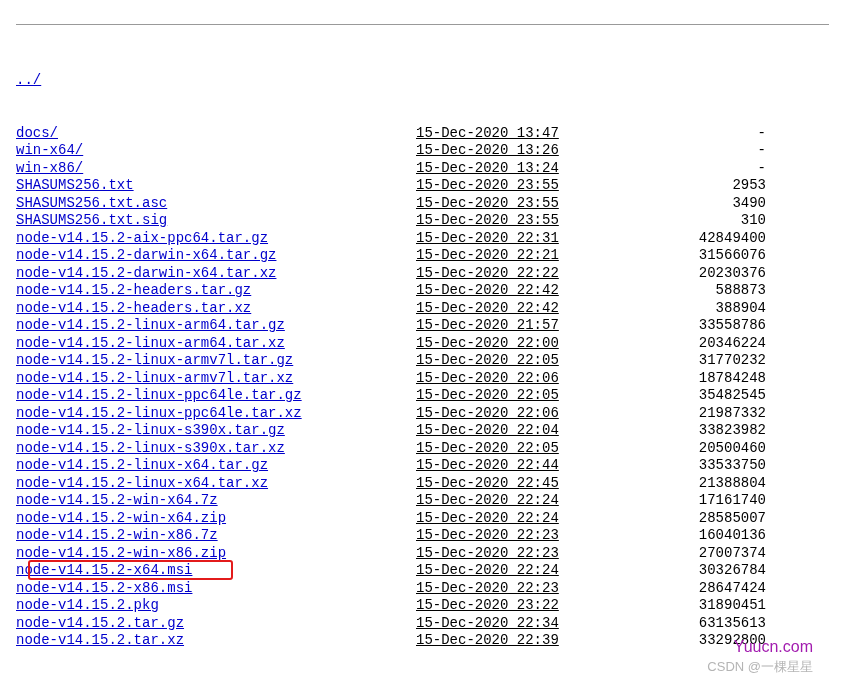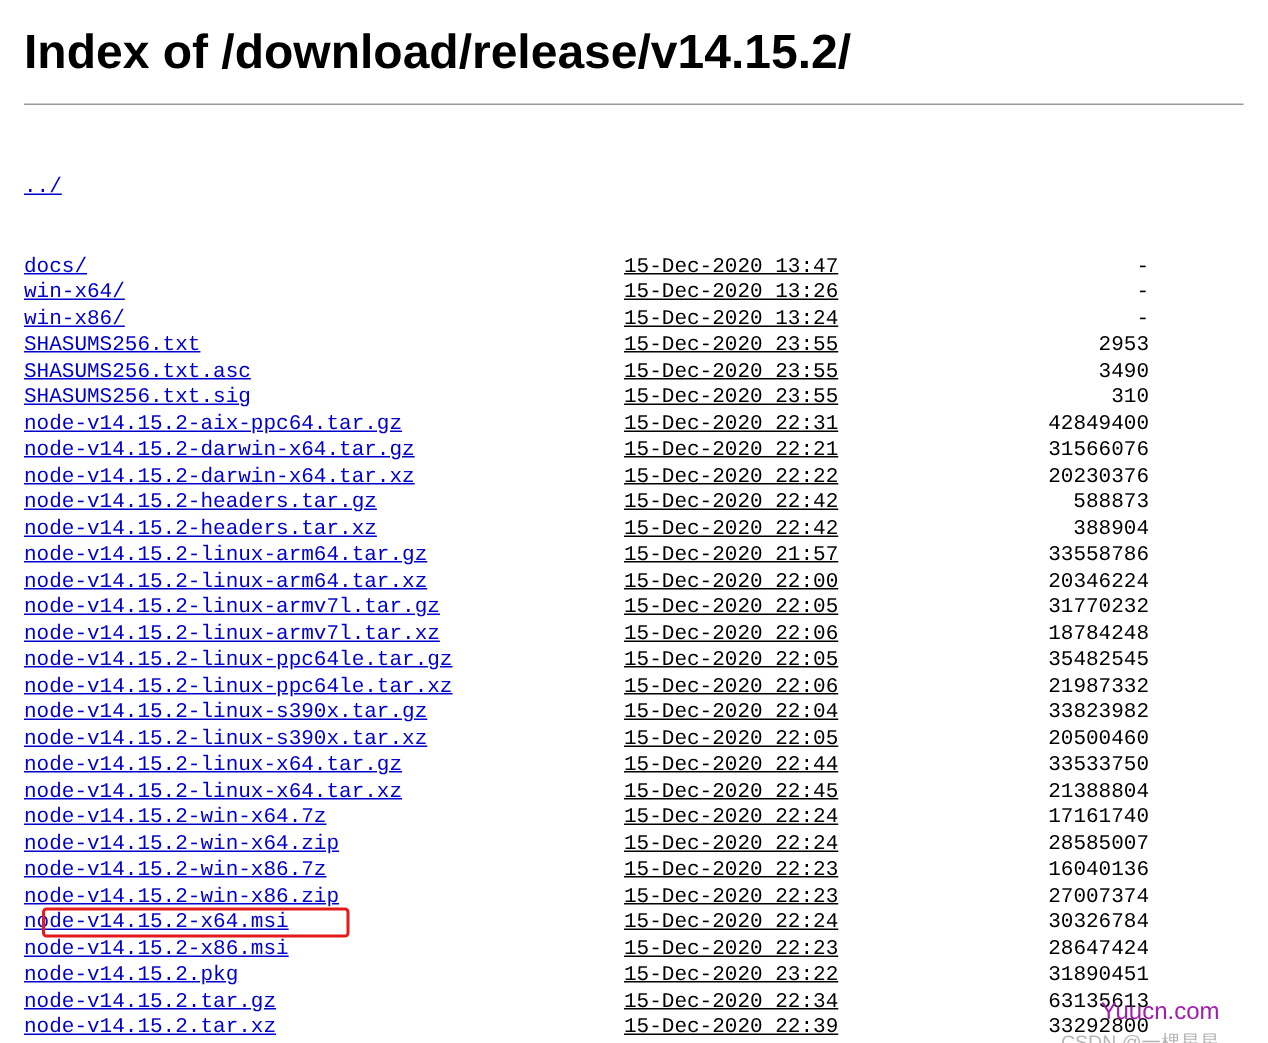--- a/index.html
+++ b/index.html
@@ -83,21 +83,20 @@
     }
     .page-wrap {
       position: relative;
       min-height: 660px;
     }
   </style>
 </head>
 <body>
 <div class="page-wrap">
 
-<h1>Index of /download/release/v14.15.2/</h1>
 <hr>
 
 <div class="listing">
   <div class="row">
     <span class="name-col"><a href="#">../</a></span>
   </div>
   <div id="rows"><div class="row"><span class="name-col"><a href="#">docs/</a></span><span class="date-col">15-Dec-2020 13:47</span><span class="size-col">-</span></div><div class="row"><span class="name-col"><a href="#">win-x64/</a></span><span class="date-col">15-Dec-2020 13:26</span><span class="size-col">-</span></div><div class="row"><span class="name-col"><a href="#">win-x86/</a></span><span class="date-col">15-Dec-2020 13:24</span><span class="size-col">-</span></div><div class="row"><span class="name-col"><a href="#">SHASUMS256.txt</a></span><span class="date-col">15-Dec-2020 23:55</span><span class="size-col">2953</span></div><div class="row"><span class="name-col"><a href="#">SHASUMS256.txt.asc</a></span><span class="date-col">15-Dec-2020 23:55</span><span class="size-col">3490</span></div><div class="row"><span class="name-col"><a href="#">SHASUMS256.txt.sig</a></span><span class="date-col">15-Dec-2020 23:55</span><span class="size-col">310</span></div><div class="row"><span class="name-col"><a href="#">node-v14.15.2-aix-ppc64.tar.gz</a></span><span class="date-col">15-Dec-2020 22:31</span><span class="size-col">42849400</span></div><div class="row"><span class="name-col"><a href="#">node-v14.15.2-darwin-x64.tar.gz</a></span><span class="date-col">15-Dec-2020 22:21</span><span class="size-col">31566076</span></div><div class="row"><span class="name-col"><a href="#">node-v14.15.2-darwin-x64.tar.xz</a></span><span class="date-col">15-Dec-2020 22:22</span><span class="size-col">20230376</span></div><div class="row"><span class="name-col"><a href="#">node-v14.15.2-headers.tar.gz</a></span><span class="date-col">15-Dec-2020 22:42</span><span class="size-col">588873</span></div><div class="row"><span class="name-col"><a href="#">node-v14.15.2-headers.tar.xz</a></span><span class="date-col">15-Dec-2020 22:42</span><span class="size-col">388904</span></div><div class="row"><span class="name-col"><a href="#">node-v14.15.2-linux-arm64.tar.gz</a></span><span class="date-col">15-Dec-2020 21:57</span><span class="size-col">33558786</span></div><div class="row"><span class="name-col"><a href="#">node-v14.15.2-linux-arm64.tar.xz</a></span><span class="date-col">15-Dec-2020 22:00</span><span class="size-col">20346224</span></div><div class="row"><span class="name-col"><a href="#">node-v14.15.2-linux-armv7l.tar.gz</a></span><span class="date-col">15-Dec-2020 22:05</span><span class="size-col">31770232</span></div><div class="row"><span class="name-col"><a href="#">node-v14.15.2-linux-armv7l.tar.xz</a></span><span class="date-col">15-Dec-2020 22:06</span><span class="size-col">18784248</span></div><div class="row"><span class="name-col"><a href="#">node-v14.15.2-linux-ppc64le.tar.gz</a></span><span class="date-col">15-Dec-2020 22:05</span><span class="size-col">35482545</span></div><div class="row"><span class="name-col"><a href="#">node-v14.15.2-linux-ppc64le.tar.xz</a></span><span class="date-col">15-Dec-2020 22:06</span><span class="size-col">21987332</span></div><div class="row"><span class="name-col"><a href="#">node-v14.15.2-linux-s390x.tar.gz</a></span><span class="date-col">15-Dec-2020 22:04</span><span class="size-col">33823982</span></div><div class="row"><span class="name-col"><a href="#">node-v14.15.2-linux-s390x.tar.xz</a></span><span class="date-col">15-Dec-2020 22:05</span><span class="size-col">20500460</span></div><div class="row"><span class="name-col"><a href="#">node-v14.15.2-linux-x64.tar.gz</a></span><span class="date-col">15-Dec-2020 22:44</span><span class="size-col">33533750</span></div><div class="row"><span class="name-col"><a href="#">node-v14.15.2-linux-x64.tar.xz</a></span><span class="date-col">15-Dec-2020 22:45</span><span class="size-col">21388804</span></div><div class="row"><span class="name-col"><a href="#">node-v14.15.2-win-x64.7z</a></span><span class="date-col">15-Dec-2020 22:24</span><span class="size-col">17161740</span></div><div class="row"><span class="name-col"><a href="#">node-v14.15.2-win-x64.zip</a></span><span class="date-col">15-Dec-2020 22:24</span><span class="size-col">28585007</span></div><div class="row"><span class="name-col"><a href="#">node-v14.15.2-win-x86.7z</a></span><span class="date-col">15-Dec-2020 22:23</span><span class="size-col">16040136</span></div><div class="row"><span class="name-col"><a href="#">node-v14.15.2-win-x86.zip</a></span><span class="date-col">15-Dec-2020 22:23</span><span class="size-col">27007374</span></div><div class="row"><span class="name-col"><a href="#">node-v14.15.2-x64.msi</a></span><span class="date-col">15-Dec-2020 22:24</span><span class="size-col">30326784</span><div class="highlight-box"></div></div><div class="row"><span class="name-col"><a href="#">node-v14.15.2-x86.msi</a></span><span class="date-col">15-Dec-2020 22:23</span><span class="size-col">28647424</span></div><div class="row"><span class="name-col"><a href="#">node-v14.15.2.pkg</a></span><span class="date-col">15-Dec-2020 23:22</span><span class="size-col">31890451</span></div><div class="row"><span class="name-col"><a href="#">node-v14.15.2.tar.gz</a></span><span class="date-col">15-Dec-2020 22:34</span><span class="size-col">63135613</span></div><div class="row"><span class="name-col"><a href="#">node-v14.15.2.tar.xz</a></span><span class="date-col">15-Dec-2020 22:39</span><span class="size-col">33292800</span></div></div>
 </div>
 
 <div class="watermark-main">Yuucn.com</div>

